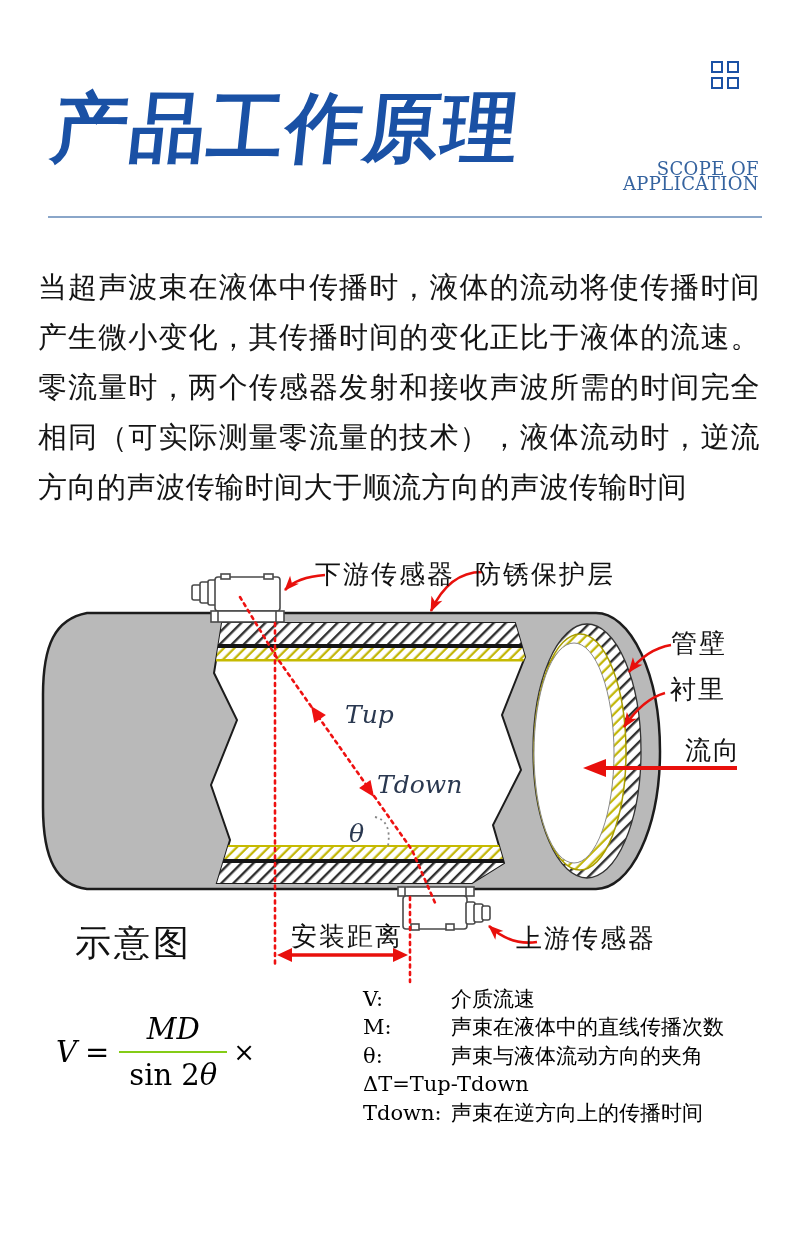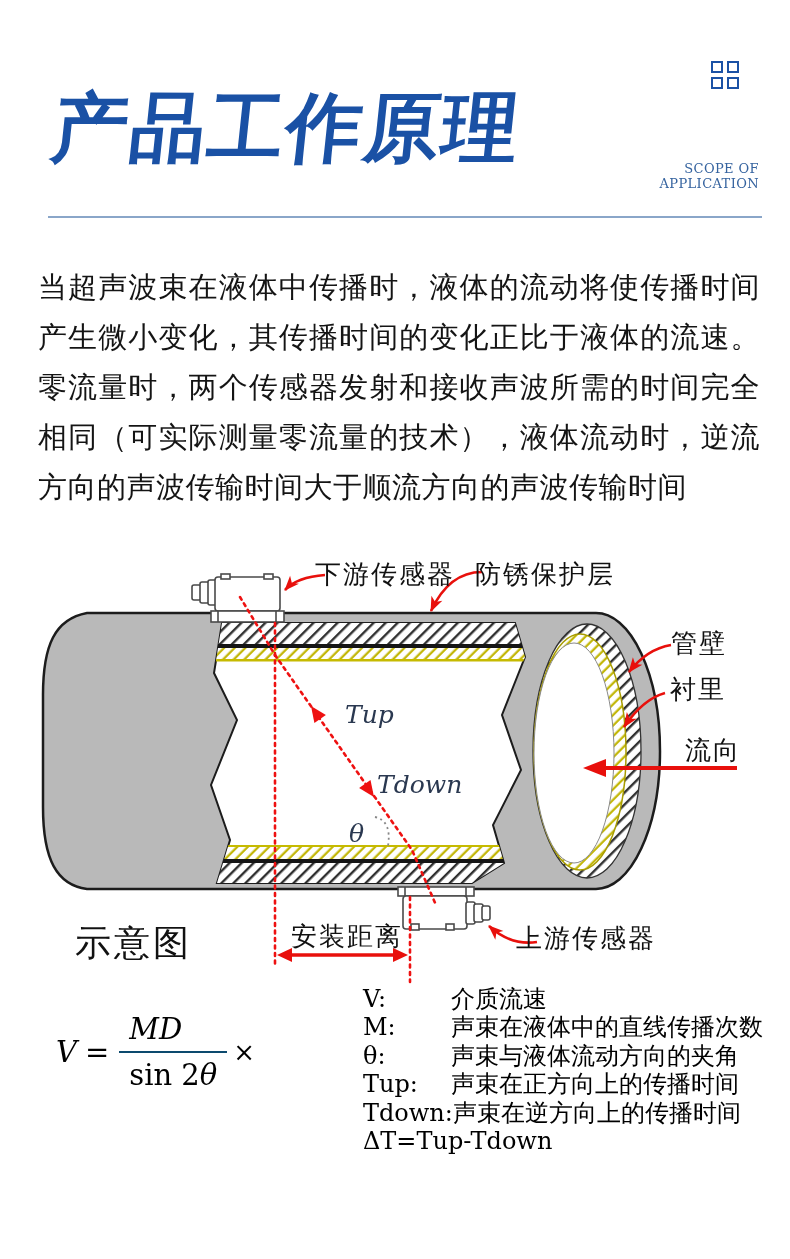--- a/index.html
+++ b/index.html
@@ -8,47 +8,47 @@
 
   
   .grid-icon{position:absolute;left:711px;top:61px;width:29px;height:29px;
              display:grid;grid-template-columns:12px 12px;grid-template-rows:12px 12px;gap:4px;}
   .grid-icon span{border:2.5px solid #1a51a5;box-sizing:border-box;}
   .title{position:absolute;left:52px;top:78px;margin:0;
          font-family:"Liberation Sans","DejaVu Sans",sans-serif;
          font-weight:800;font-size:76px;letter-spacing:2px;color:#1a51a5;
          transform:skewX(-6deg);white-space:nowrap;}
   .scope{position:absolute;right:31px;top:162px;text-align:right;
-         font-size:13px;line-height:14.5px;letter-spacing:.4px;color:#35639f;}
+         font-size:18px;line-height:14.5px;letter-spacing:.4px;color:#35639f;}
   .divider{position:absolute;left:48px;top:216px;width:714px;height:2px;background:#8aa6c9;}
 
   
   .intro{position:absolute;left:38px;top:262px;width:722px;margin:0;
          font-size:29px;line-height:50px;letter-spacing:.5px;color:#141414;text-align:justify;}
 
   
   .diagram{position:absolute;left:25px;top:545px;}
   .diagram text{font-family:"DejaVu Serif","Liberation Serif",serif;fill:#111;}
   .diagram .cjk{font-size:26px;letter-spacing:2px;}
   .diagram .math{font-style:italic;font-size:25px;fill:#2a3850;}
 
   
   .formula{position:absolute;left:56px;top:1006px;height:92px;display:flex;align-items:center;
            font-size:29px;color:#000;}
   .formula .f-eq{margin:0 10px 0 8px;}
   .formula .f-times{margin:0 6px;font-size:26px;}
   .formula .f-var{font-style:italic;}
-  .formula .frac{display:inline-flex;flex-direction:column;align-items:flex-start;}
+  .formula .frac{display:inline-flex;flex-direction:column;align-items:center;}
   .formula .num{padding:0 10px 5px;}
-  .formula .den{border-top:2px solid #0c4a6e;padding:5px 10px 0;white-space:nowrap;}
+  .formula .den{border-top:2px solid #84cc16;padding:5px 10px 0;white-space:nowrap;}
   .formula sub{font-style:italic;font-size:18px;line-height:0;}
   .formula .dot{font-size:17px;vertical-align:2px;margin:0 3px;}
 
   
-  .legend{position:absolute;left:363px;top:985px;font-size:24px;line-height:28.4px;color:#000;}
+  .legend{position:absolute;left:363px;top:985px;font-size:21px;line-height:28.4px;color:#000;}
   .legend .term{display:inline-block;min-width:88px;}
 </style>
 </head>
 <body>
 
 <div class="page">
 
   <div class="grid-icon">
     <span></span>
     <span></span>
@@ -179,18 +179,17 @@
       <span class="num f-var">MD</span>
       <span class="den"><span>sin 2</span><span class="f-var">θ</span></span>
     </span>
     <span class="f-times">×</span>
   </div>
 
   <div class="legend">
     <div><span class="term">V:</span><span>介质流速</span></div>
     <div><span class="term">M:</span><span>声束在液体中的直线传播次数</span></div>
     <div><span class="term">θ:</span><span>声束与液体流动方向的夹角</span></div>
-    <div><span class="term">Tup:</span><span>声束在正方向上的传播时间</span></div>
+    <div><span class="term">ΔT=Tup-Tdown</span><span></span></div>
     <div><span class="term">Tdown:</span><span>声束在逆方向上的传播时间</span></div>
-    <div><span class="term">ΔT=Tup-Tdown</span><span></span></div>
   </div>
 
 </div>
 
 </body></html>

